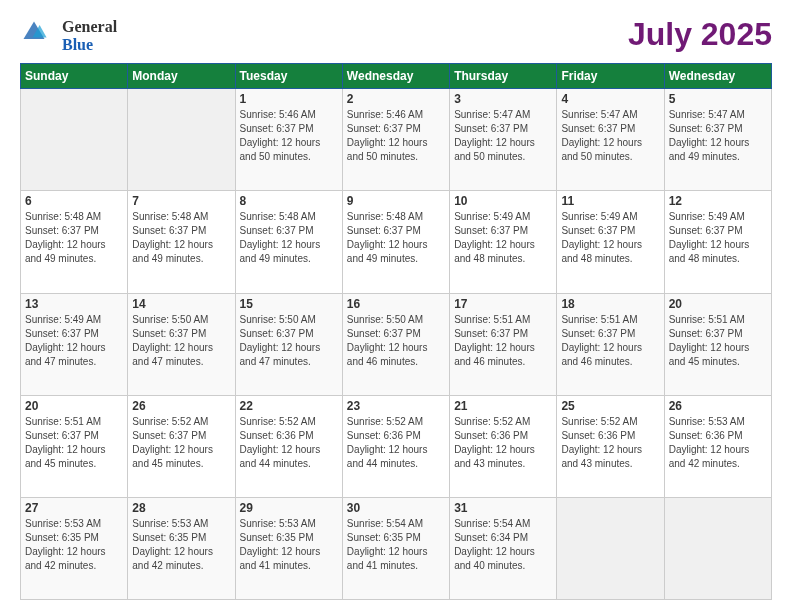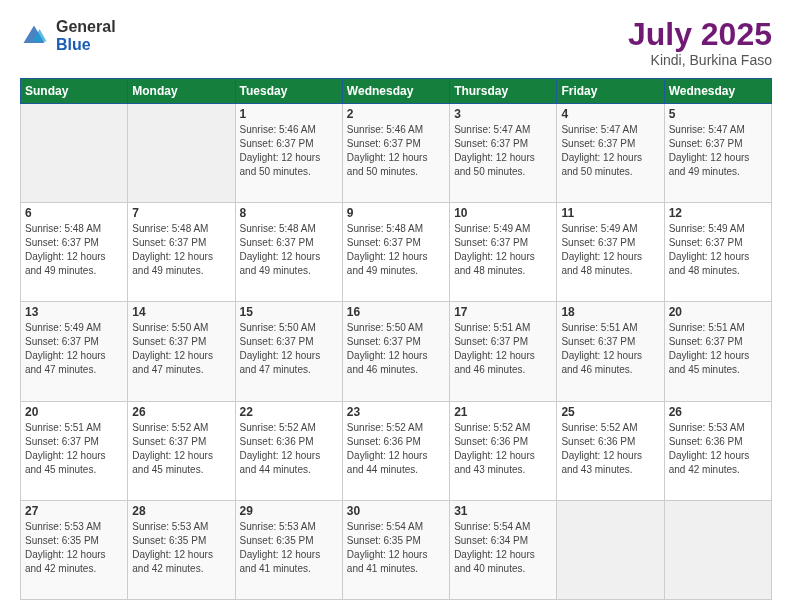--- a/index.html
+++ b/index.html
@@ -18,22 +18,23 @@
       flex-direction: column;
     }
     .header {
       display: flex;
       justify-content: space-between;
       align-items: flex-start;
       margin-bottom: 10px;
     }
     .logo {
       display: flex;
-      align-items: center;
-      gap: 8px;
+      align-items: flex-start;
+      gap: 14px;
+      font-family: Liberation Serif, serif;
     }
     .logo-text {
       display: flex;
       flex-direction: column;
       line-height: 1.1;
     }
     .logo-general {
       font-size: 16px;
       font-weight: bold;
       color: #333;
@@ -117,21 +118,20 @@
         <polygon points="20,5 35,30 5,30" fill="#2a6db5" opacity="0.85"></polygon>
         <polygon points="28,10 38,28 18,28" fill="#1a9ed4" opacity="0.7"></polygon>
       </svg>
       <div class="logo-text">
         <span class="logo-general">General</span>
         <span class="logo-blue">Blue</span>
       </div>
     </div>
     <div class="title-block">
       <div class="month-title">July 2025</div>
-      <div class="subtitle">Kindi, Burkina Faso</div>
     </div>
   </div>
 
   <table class="calendar">
     <thead>
       <tr>
         <th>Sunday</th>
         <th>Monday</th>
         <th>Tuesday</th>
         <th>Wednesday</th>

